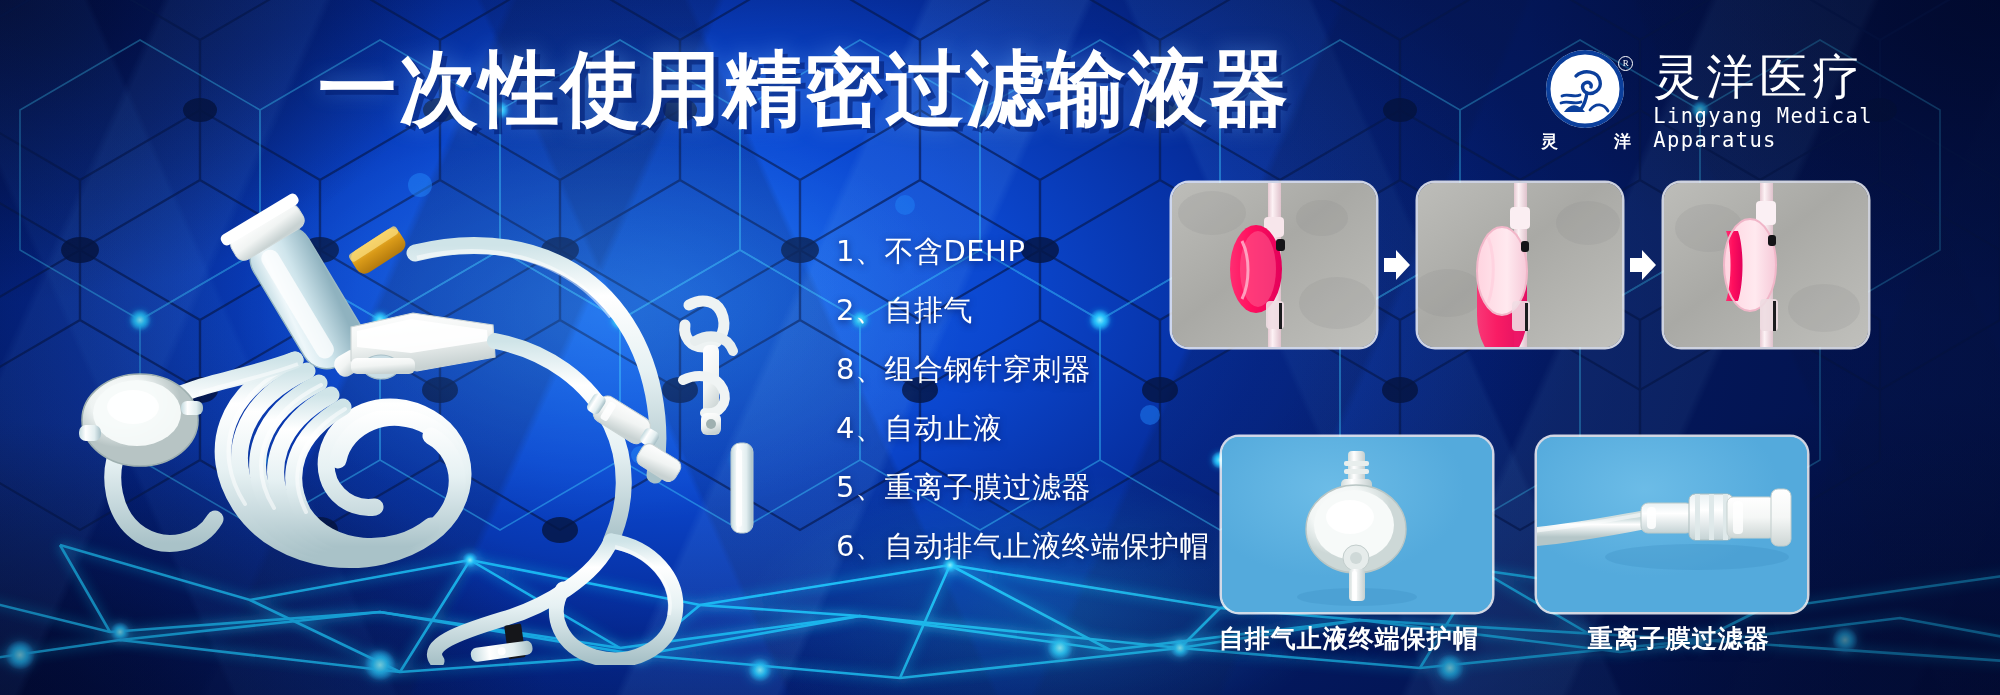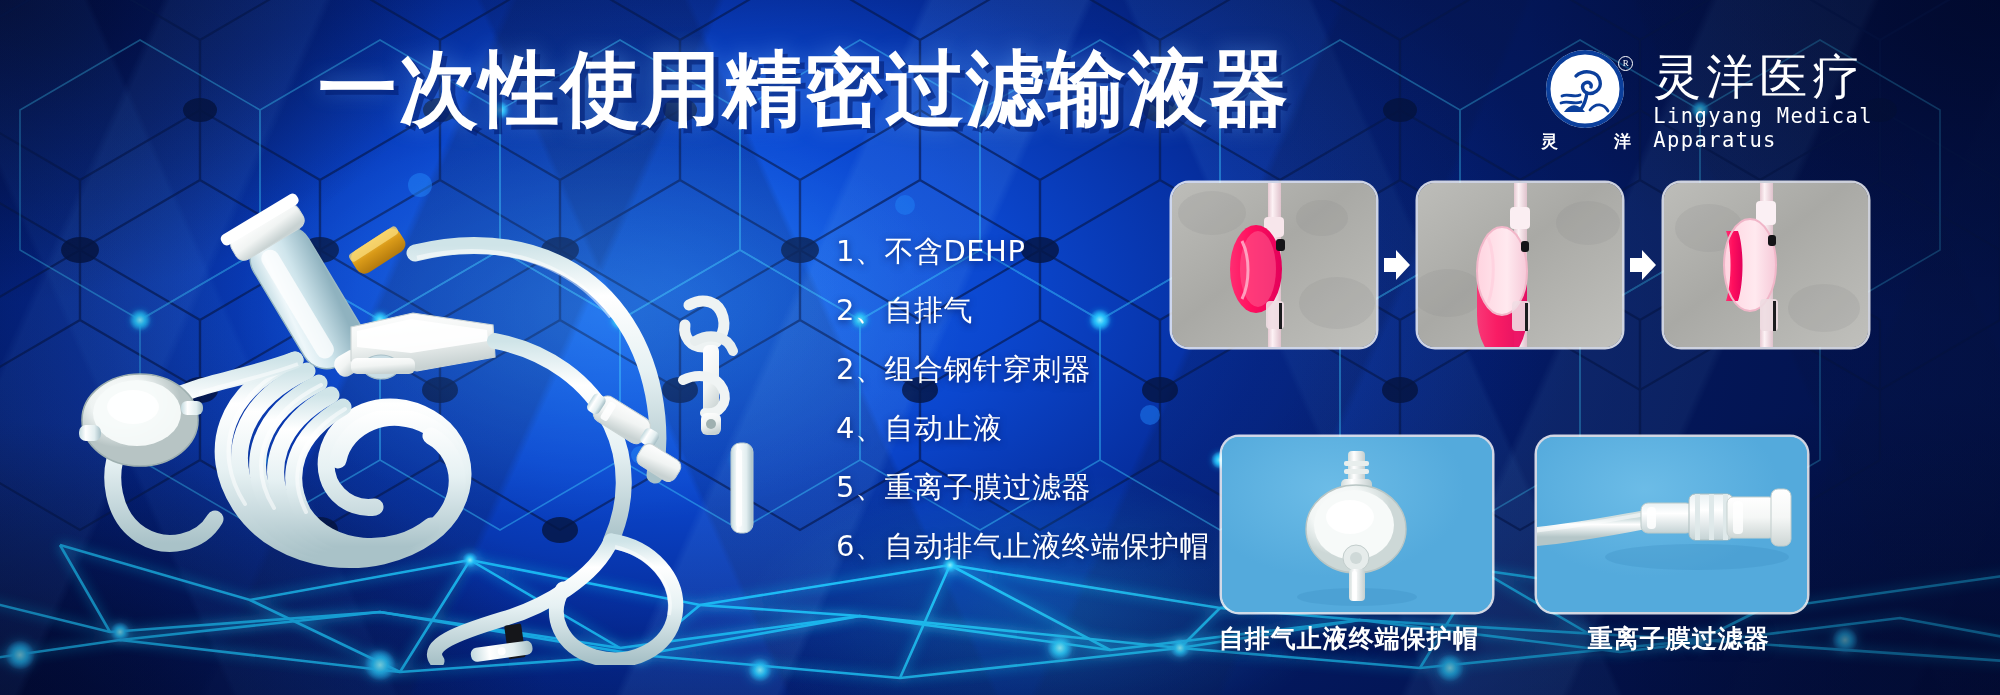--- a/index.html
+++ b/index.html
@@ -473,21 +473,21 @@
     </div>
     <div class="logo-text">
       <div class="logo-cn">灵洋医疗</div>
       <div class="logo-en">Lingyang Medical Apparatus</div>
     </div>
   </div>
 
   <div id="features">
     <div class="feature">1、不含DEHP</div>
     <div class="feature">2、自排气</div>
-    <div class="feature">2、组合钢针穿刺器</div>
+    <div class="feature">8、组合钢针穿刺器</div>
     <div class="feature">4、自动止液</div>
     <div class="feature">5、重离子膜过滤器</div>
     <div class="feature">6、自动排气止液终端保护帽</div>
   </div>
 
   <div id="stop-flow-group">
     <div class="sf-row">
 
       <div class="sf-card">
         <svg width="204" height="164" viewBox="0 0 204 164">

